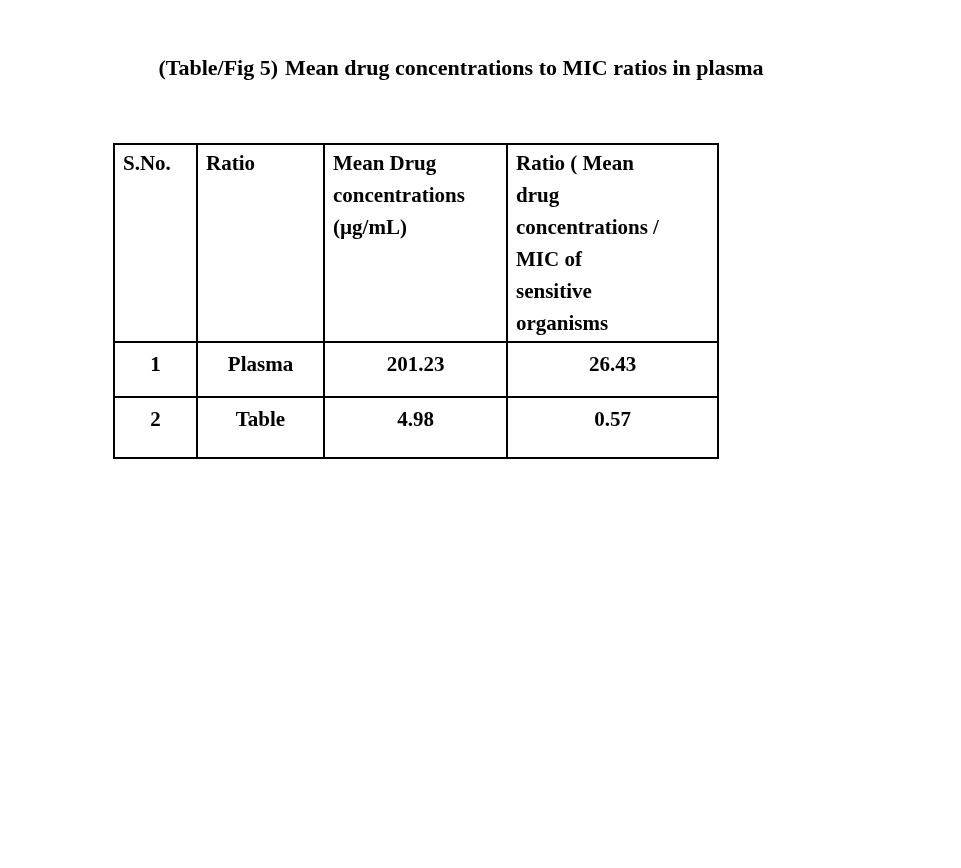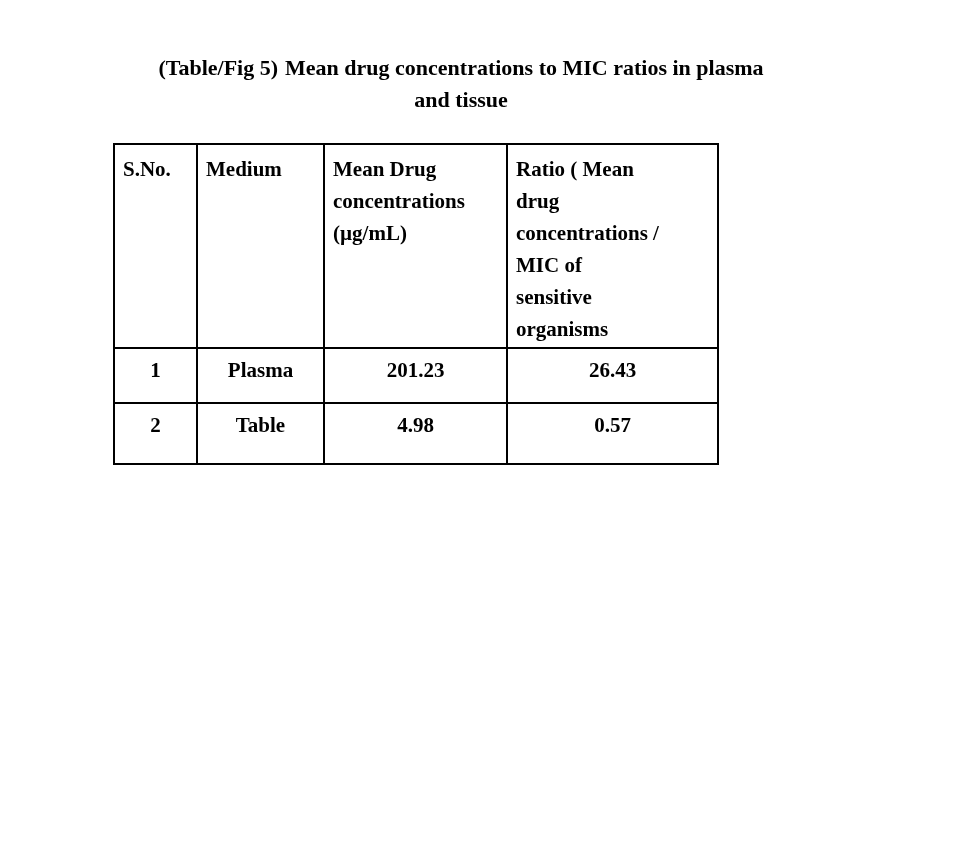--- a/index.html
+++ b/index.html
@@ -49,53 +49,52 @@
     font-weight: bold;
     font-size: 21px;
     line-height: 32px;
     color: #000000;
     vertical-align: top;
     box-sizing: border-box;
     overflow: hidden;
   }
   table.fig-table th {
     text-align: left;
-    padding: 8px 6px 2px 8px;
+    padding: 2px 6px 2px 8px;
     white-space: pre-line; 
   }
   table.fig-table td {
     text-align: center;
     padding: 5px 6px;
   }
   tr.data-row-1 td { height: 55px; }
   tr.data-row-2 td { height: 61px; }
 </style>
 </head>
 <body>
 
 <div class="page">
 
   <div class="caption">
     <div>
       <span class="caption-label">(Table/Fig 5)</span><span>Mean drug concentrations to MIC ratios in plasma</span>
     </div>
-    <div>and tissue</div>
   </div>
 
   <table class="fig-table">
     <colgroup>
       <col class="c1">
         <col class="c2">
         <col class="c3">
         <col class="c4">
     </colgroup>
     <thead>
       <tr>
         <th>S.No.</th>
-        <th>Medium</th>
+        <th>Ratio</th>
         <th>Mean Drug
 concentrations
 (µg/mL)</th>
         <th>Ratio ( Mean
 drug
 concentrations /
 MIC of
 sensitive
 organisms</th>
       </tr>

